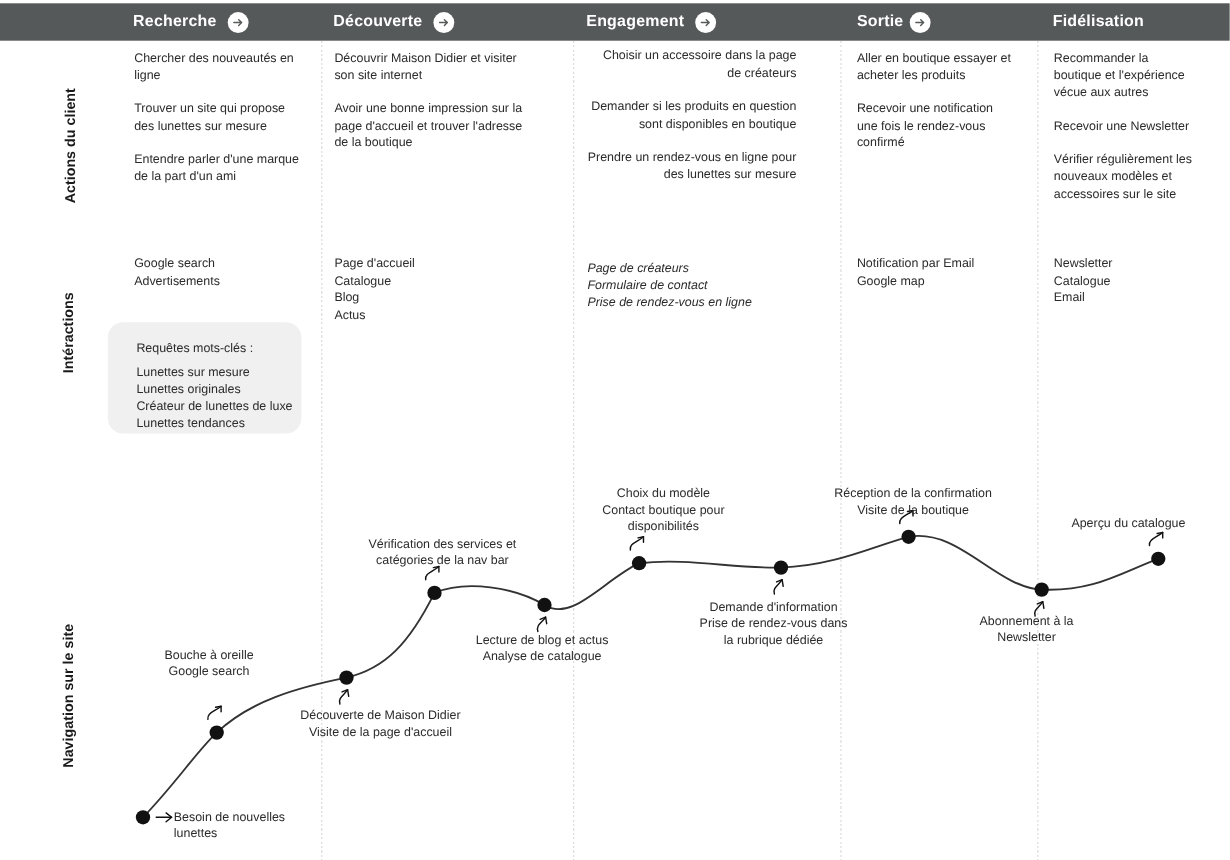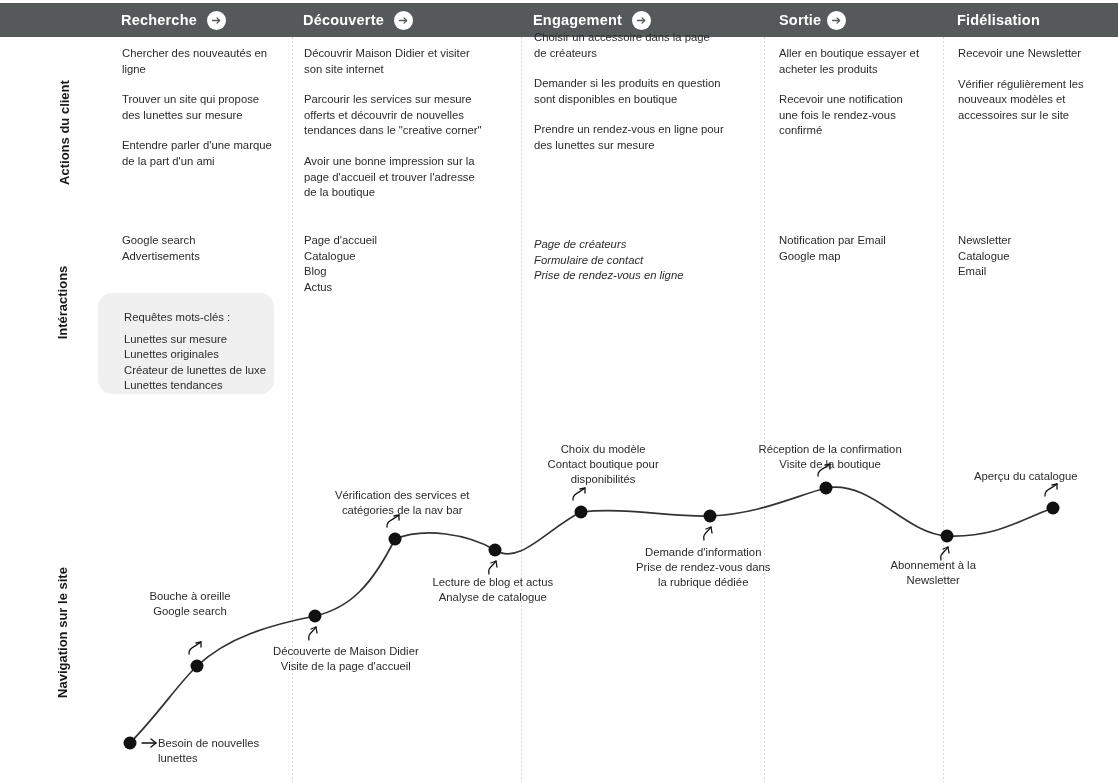--- a/index.html
+++ b/index.html
@@ -167,36 +167,36 @@
   <div class="side-label" style="left:-28px; top:625px; width:180px;">Navigation sur le site</div>
 
   <div class="cell" style="left:122px; top:46px; width:152px;">
     <p>Chercher des nouveautés en ligne</p>
     <p>Trouver un site qui propose des lunettes sur mesure</p>
     <p>Entendre parler d'une marque de la part d'un ami</p>
   </div>
 
   <div class="cell" style="left:304px; top:46px; width:180px;">
     <p>Découvrir Maison Didier et visiter son site internet</p>
-    <p>Parcourir les services sur mesure offerts et découvrir de nouvelles tendances dans le "creative corner"</p>
     <p>Avoir une bonne impression sur la page d'accueil et trouver l'adresse de la boutique</p>
   </div>
 
-  <div class="cell" style="left:534px; top:30px; width:190px;">
+  <div class="cell" style="left:534px; top:44px; width:190px;text-align:right;">
     <p>Choisir un accessoire dans la page de créateurs</p>
     <p>Demander si les produits en question sont disponibles en boutique</p>
     <p>Prendre un rendez-vous en ligne pour des lunettes sur mesure</p>
   </div>
 
   <div class="cell" style="left:779px; top:46px; width:145px;">
     <p>Aller en boutique essayer et acheter les produits</p>
     <p>Recevoir une notification une fois le rendez-vous confirmé</p>
   </div>
 
   <div class="cell" style="left:958px; top:46px; width:128px;">
+    <p>Recommander la boutique et l'expérience vécue aux autres</p>
     <p>Recevoir une Newsletter</p>
     <p>Vérifier régulièrement les nouveaux modèles et accessoires sur le site</p>
   </div>
 
   <div class="cell tight" style="left:122px; top:233px; width:160px;">
     <p>Google search</p>
     <p>Advertisements</p>
   </div>
 
   <div class="cell tight" style="left:304px; top:233px; width:170px;">

